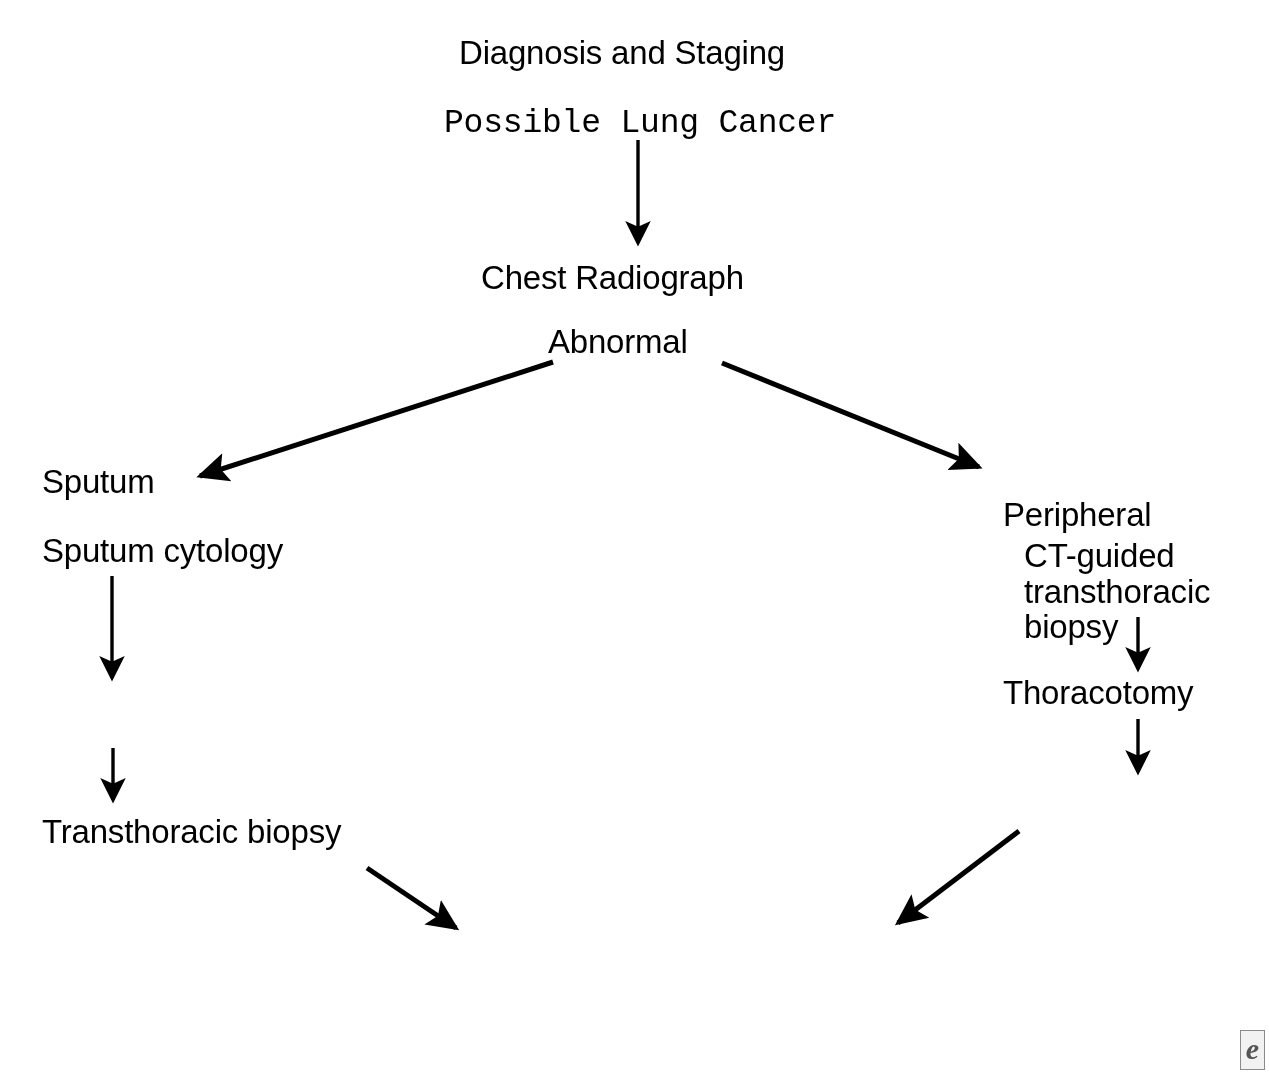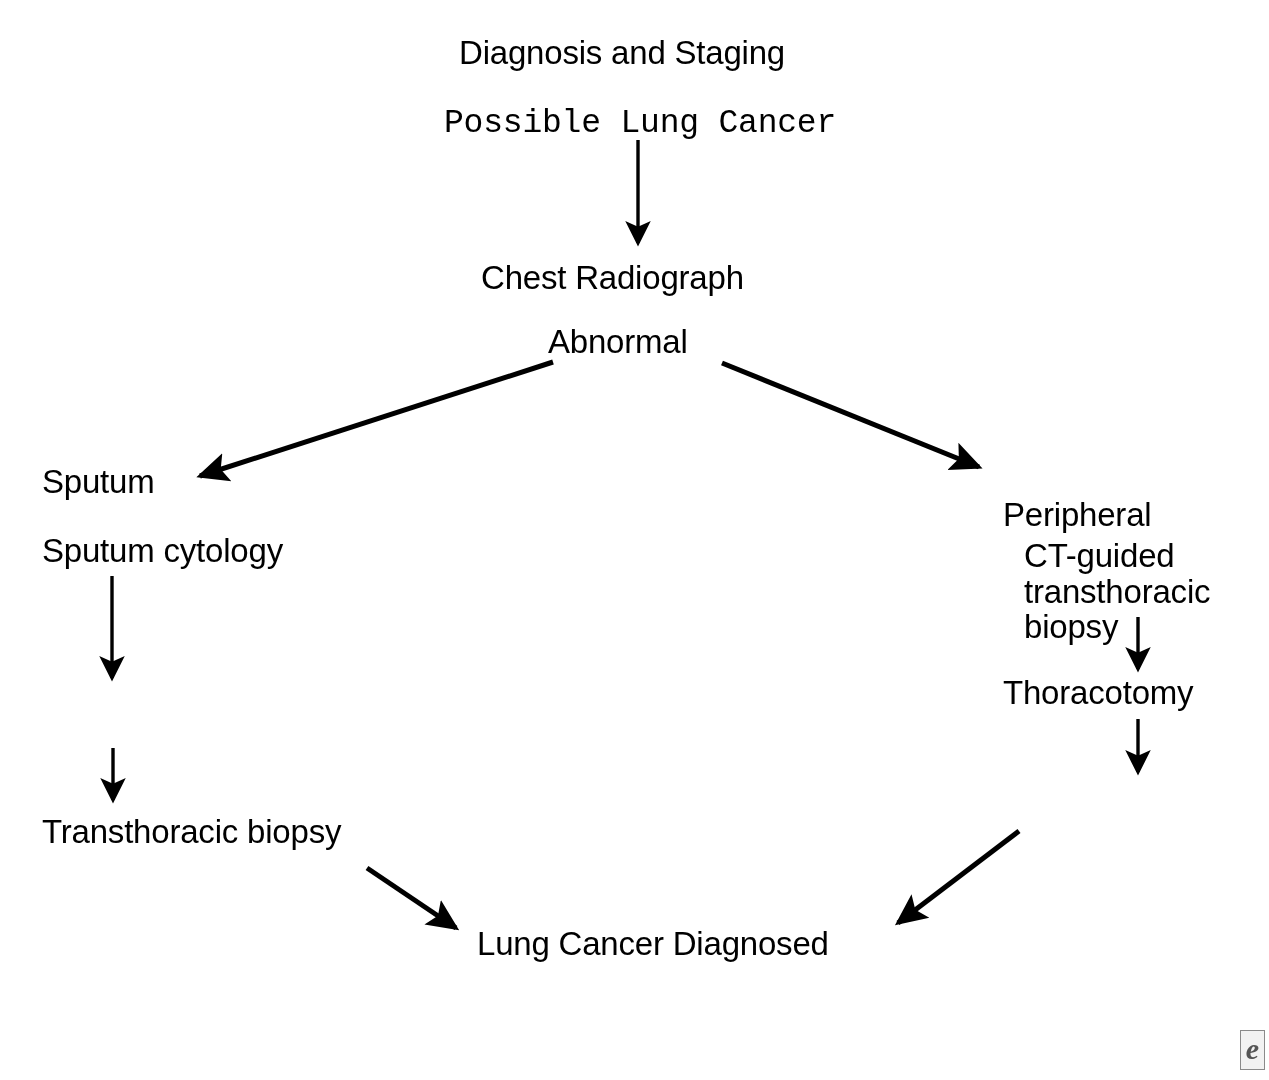--- a/index.html
+++ b/index.html
@@ -118,19 +118,18 @@
   <div class="node" id="n-abnormal">Abnormal</div>
 
   <div class="node" id="n-central">Sputum</div>
   <div class="node" id="n-sputum">Sputum cytology</div>
   <div class="node" id="n-transthor">Transthoracic biopsy</div>
 
   <div class="node" id="n-peripheral">Peripheral</div>
   <div class="node multi" id="n-ctguided">CT-guided transthoracic biopsy</div>
   <div class="node" id="n-thoracoscopy">Thoracotomy</div>
 
-  <div class="node" id="n-diagnosed">Lung Cancer Diagnosed</div>
 
   <div id="watermark">
     <div class="mark">e</div>
   </div>
 
 </div>
 
 </body></html>

